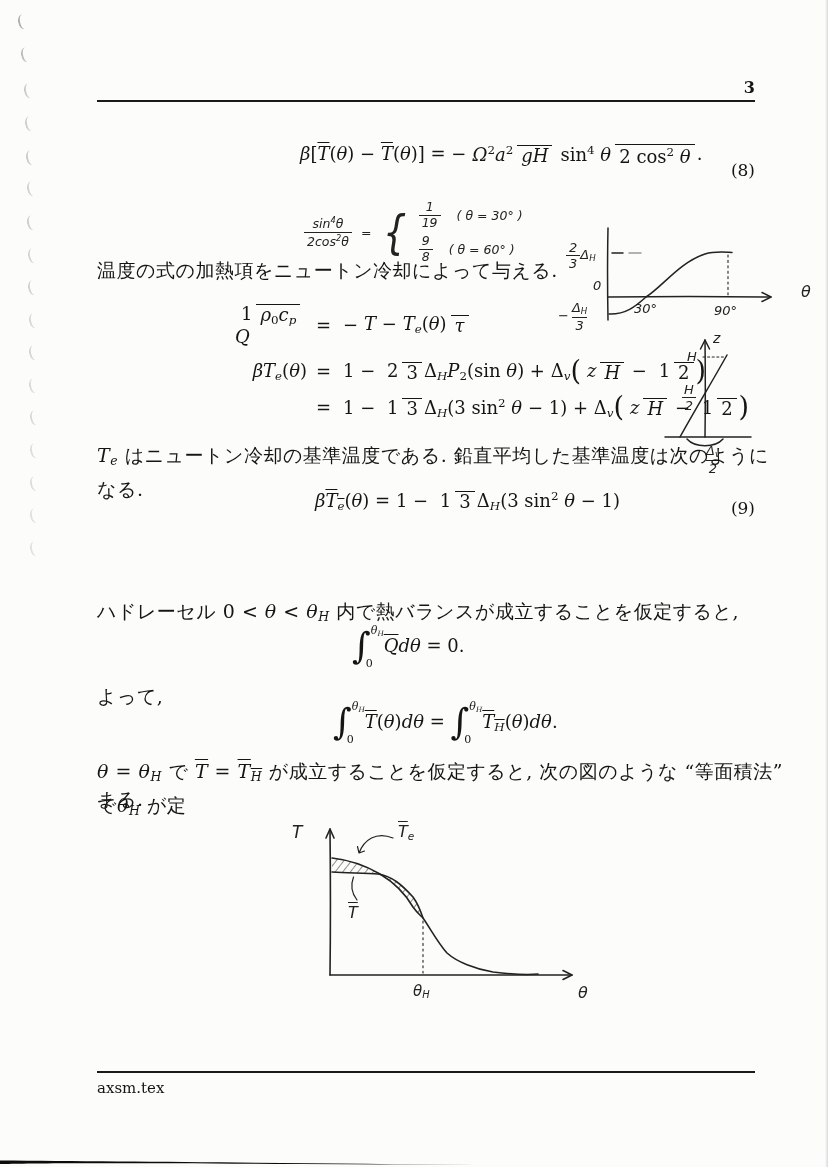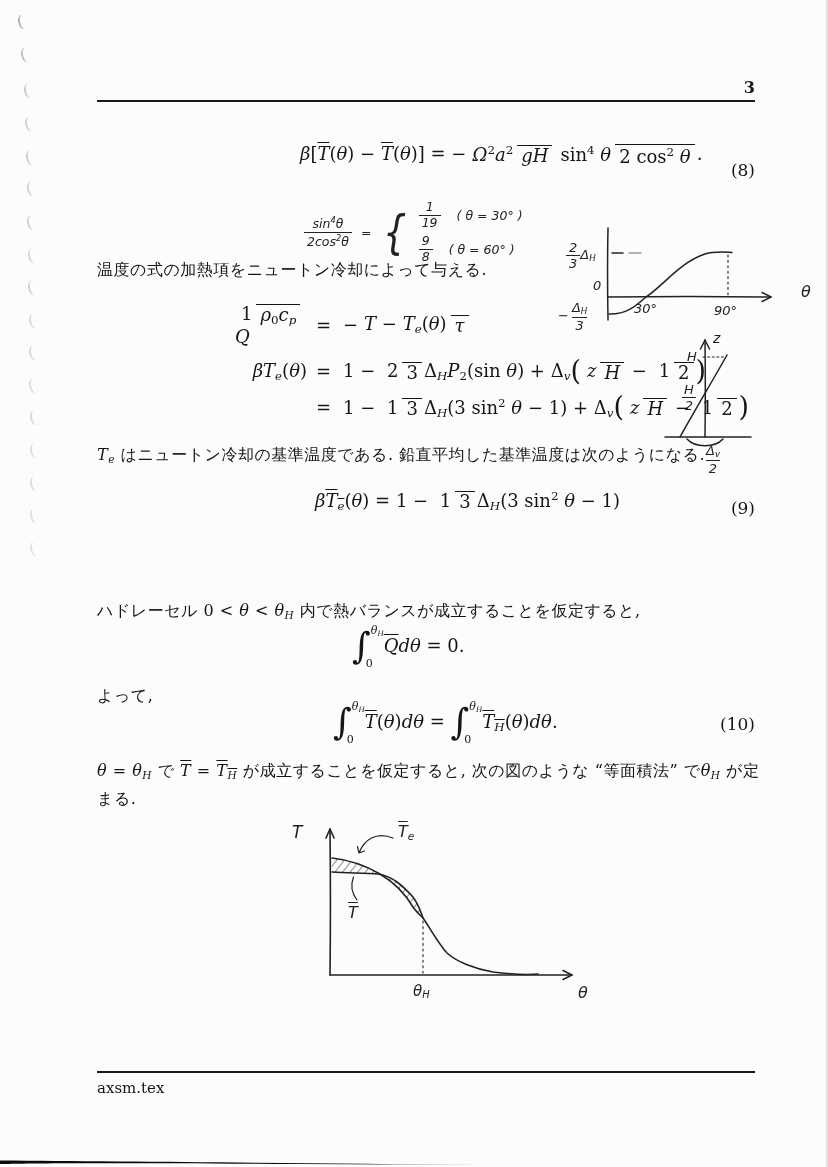--- a/index.html
+++ b/index.html
@@ -1,19 +1,19 @@
 <!DOCTYPE html>
 <html><head>
 <meta charset="utf-8">
 <style>
   html,body{margin:0;padding:0;background:#e8e8e6;}
   .page{position:relative;width:828px;height:1167px;background:#fcfcfa;overflow:hidden;
         font-family:"DejaVu Serif",serif;color:#151515;}
   .abs{position:absolute;}
-  .jp{font-size:16px;letter-spacing:.5px;line-height:28px;}
+  .jp{font-size:19px;letter-spacing:.5px;line-height:28px;}
   .math{font-size:18px;}
   .math i, .jp i{font-family:"DejaVu Serif",serif;}
   sub{font-size:66%;vertical-align:-0.25em;}
   sup{font-size:66%;vertical-align:0.55em;}
   .frac{display:inline-flex;flex-direction:row;align-items:center;vertical-align:middle;
         margin:0 2px;line-height:1.05;text-align:center;}
   .frac .num{display:block;padding:0 4px 1px;}
   .frac .den{display:block;border-top:1.4px solid #151515;padding:1px 4px 0;}
   .ol{text-decoration:overline;text-decoration-thickness:1.3px;}
   .big{font-size:150%;font-style:normal;vertical-align:-0.1em;line-height:0;}
@@ -185,21 +185,20 @@
 
   <div class="abs jp" style="left:97px;top:682px;">よって,</div>
 
   <div class="abs math" style="left:333px;top:702px;"><span class="intgr">∫</span><span class="lims">
         <span class="ul"><i>θ</i><sub><i>H</i></sub></span>
         <span class="ll">0</span>
       </span><span class="ol"><i>T</i></span>(<i>θ</i>)<i>dθ</i> = <span class="intgr">∫</span><span class="lims">
         <span class="ul"><i>θ</i><sub><i>H</i></sub></span>
         <span class="ll">0</span>
       </span><span class="ol"><i>T</i><sub><i>H</i></sub></span>(<i>θ</i>)<i>dθ</i>.</div>
-  <div class="abs tagrow" style="top:714px;">(10)</div>
 
   <div class="abs jp" style="left:97px;top:757px;width:690px;"><i>θ</i> = <i>θ</i><sub><i>H</i></sub> で <span class="ol"><i>T</i></span> = <span class="ol"><i>T</i><sub><i>H</i></sub></span> が成立することを仮定すると, 次の図のような “等面積法” で<i>θ</i><sub><i>H</i></sub> が定</div>
   <div class="abs jp" style="left:97px;top:785px;width:690px;">まる.</div>
 
   <div class="abs" style="left:280px;top:815px;width:335px;height:200px;">
     <svg width="335" height="200" viewBox="0 0 335 200">
       <defs>
         <pattern id="hatch" patternUnits="userSpaceOnUse" width="6" height="6" patternTransform="rotate(38)">
           <line x1="0" y1="0" x2="0" y2="6" stroke="#222" stroke-width="1"></line>
         </pattern>

